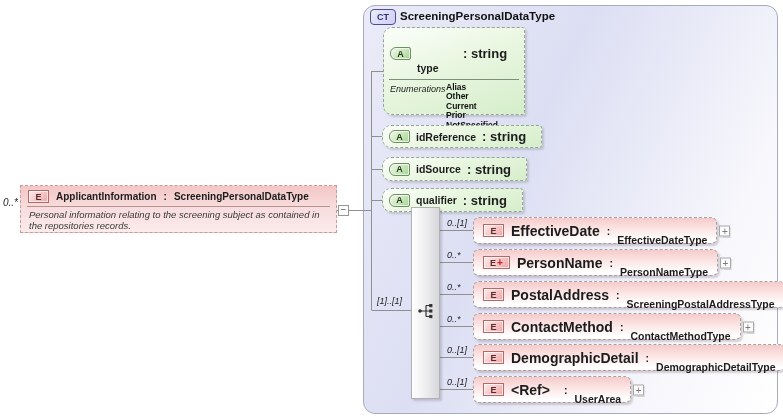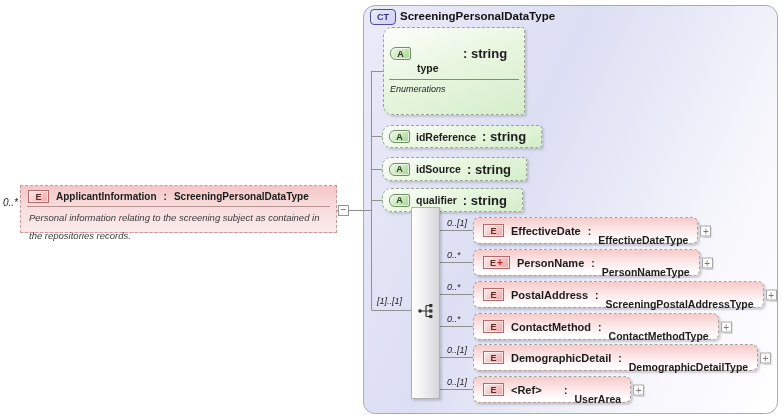--- a/index.html
+++ b/index.html
@@ -56,21 +56,21 @@
   .name-gap{min-width:40px;margin-top:29px;}
 
   
   .el-box{
     border:1px dashed #ab9f9f;border-radius:6px;
     background:linear-gradient(to bottom,#f6caca 0%,#fbe3e3 40%,#ffffff 90%);
     box-shadow:2px 2px 2px rgba(110,100,110,0.28);
     display:flex;align-items:center;gap:7px;
     padding:0 9px;box-sizing:border-box;height:27px;z-index:2;white-space:nowrap;
   }
-  .el-name{font-size:11px;font-weight:bold;}
+  .el-name{font-size:14px;font-weight:bold;}
   .el-colon{font-size:10.5px;font-weight:bold;}
   .el-type{font-size:10.5px;font-weight:bold;margin-top:19px;}
   .ref-gap{min-width:46px;}
 
   .expand-btn{
     position:absolute;right:-14px;top:50%;transform:translateY(-50%);
     width:11px;height:11px;border:1px solid #a8a8a8;background:#fbfbfb;
     color:#7a7a7a;font-size:10px;line-height:9px;text-align:center;
     box-shadow:1px 1px 1px rgba(0,0,0,0.15);box-sizing:border-box;z-index:3;
   }
@@ -93,21 +93,21 @@
 
   
   .root-box{
     left:20px;top:185px;width:317px;height:48px;z-index:2;
     border:1px dashed #c49c9c;box-sizing:border-box;
     background:linear-gradient(to bottom,#f3c6c6 0%,#f8dcdc 45%,#fbebeb 100%);
   }
   .root-head{display:flex;align-items:center;gap:7px;padding:4px 7px 2px 7px;white-space:nowrap;}
   .root-title{font-size:10px;font-weight:bold;}
   .root-sep{border-top:1px solid #b59191;margin:1px 6px 0 6px;}
-  .root-anno{font-style:italic;font-size:9.5px;line-height:18px;color:#3a3a3a;padding:2px 8px 0 8px;}
+  .root-anno{font-style:italic;font-size:9.5px;line-height:11px;color:#3a3a3a;padding:2px 8px 0 8px;}
 </style>
 </head>
 <body>
 
 <div class="abs ct-panel"></div>
 
 <svg class="lines">
   <path d="M337,210.5 H338 M349,210.5 H372 M371.5,71 V310 M371.5,71.5 H383 M371.5,136.5 H382 M371.5,169.5 H382 M371.5,200.5 H382 M371.5,310.5 H411 M440,230.5 H473 M440,262.5 H473 M440,294.5 H473 M440,326.5 H473 M440,357.5 H473 M440,389.5 H473" stroke="#909090" stroke-width="1" fill="none"></path>
 </svg>
 
@@ -131,20 +131,27 @@
 
 <div class="abs attr-box" style="left:383px;top:27px;width:142px;height:88px;">
   <div class="attr-head">
     <span class="badge badge-a">A</span>
     <span class="attr-name name-gap">type</span>
     <span class="attr-type"><span>:</span>&nbsp;<span>string</span></span>
   </div>
   <div class="attr-sep"></div>
   <div class="enum-wrap">
     <div class="enum-label">Enumerations</div>
+    <div class="enum-values">
+      <div>Alias</div>
+      <div>Other</div>
+      <div>Current</div>
+      <div>Prior</div>
+      <div>NotSpecified</div>
+    </div>
   </div>
 </div>
 
 <div class="abs attr-box" style="left:382px;top:125px;width:160px;height:23px;">
   <div class="attr-row">
     <span class="badge badge-a">A</span>
     <span class="attr-name">idReference</span>
     <span class="attr-type"><span>:</span>&nbsp;<span>string</span></span>
   </div>
 </div>

